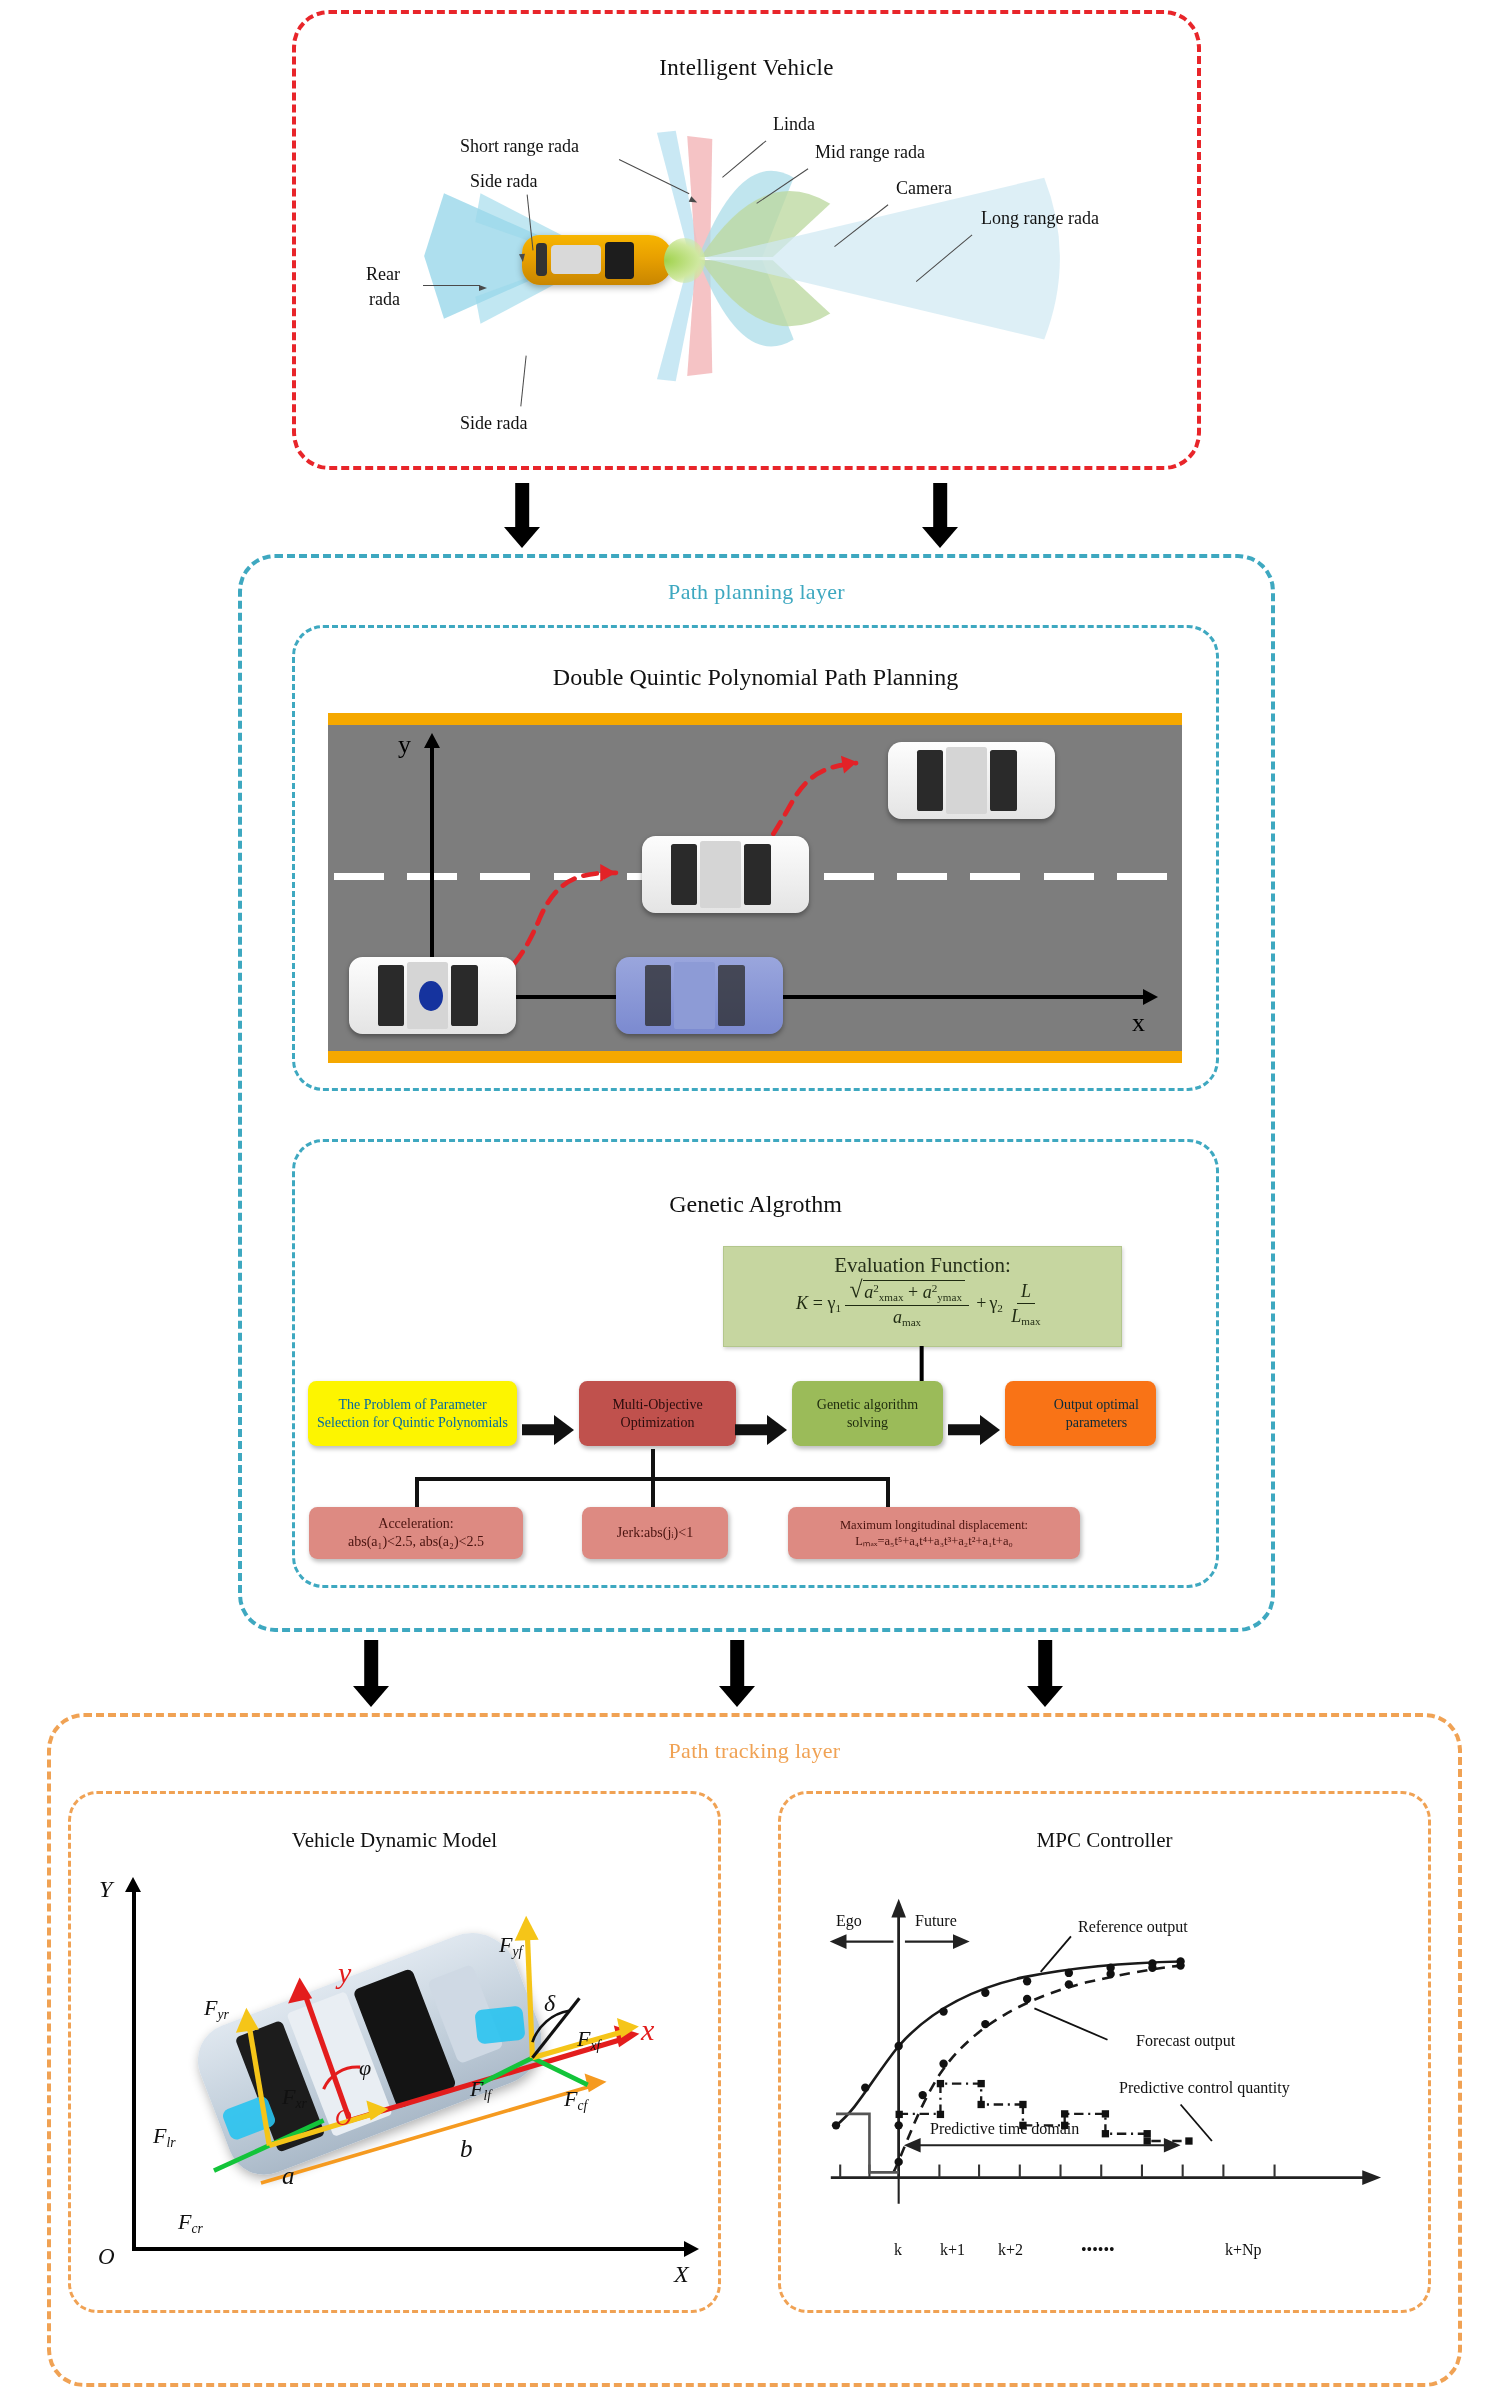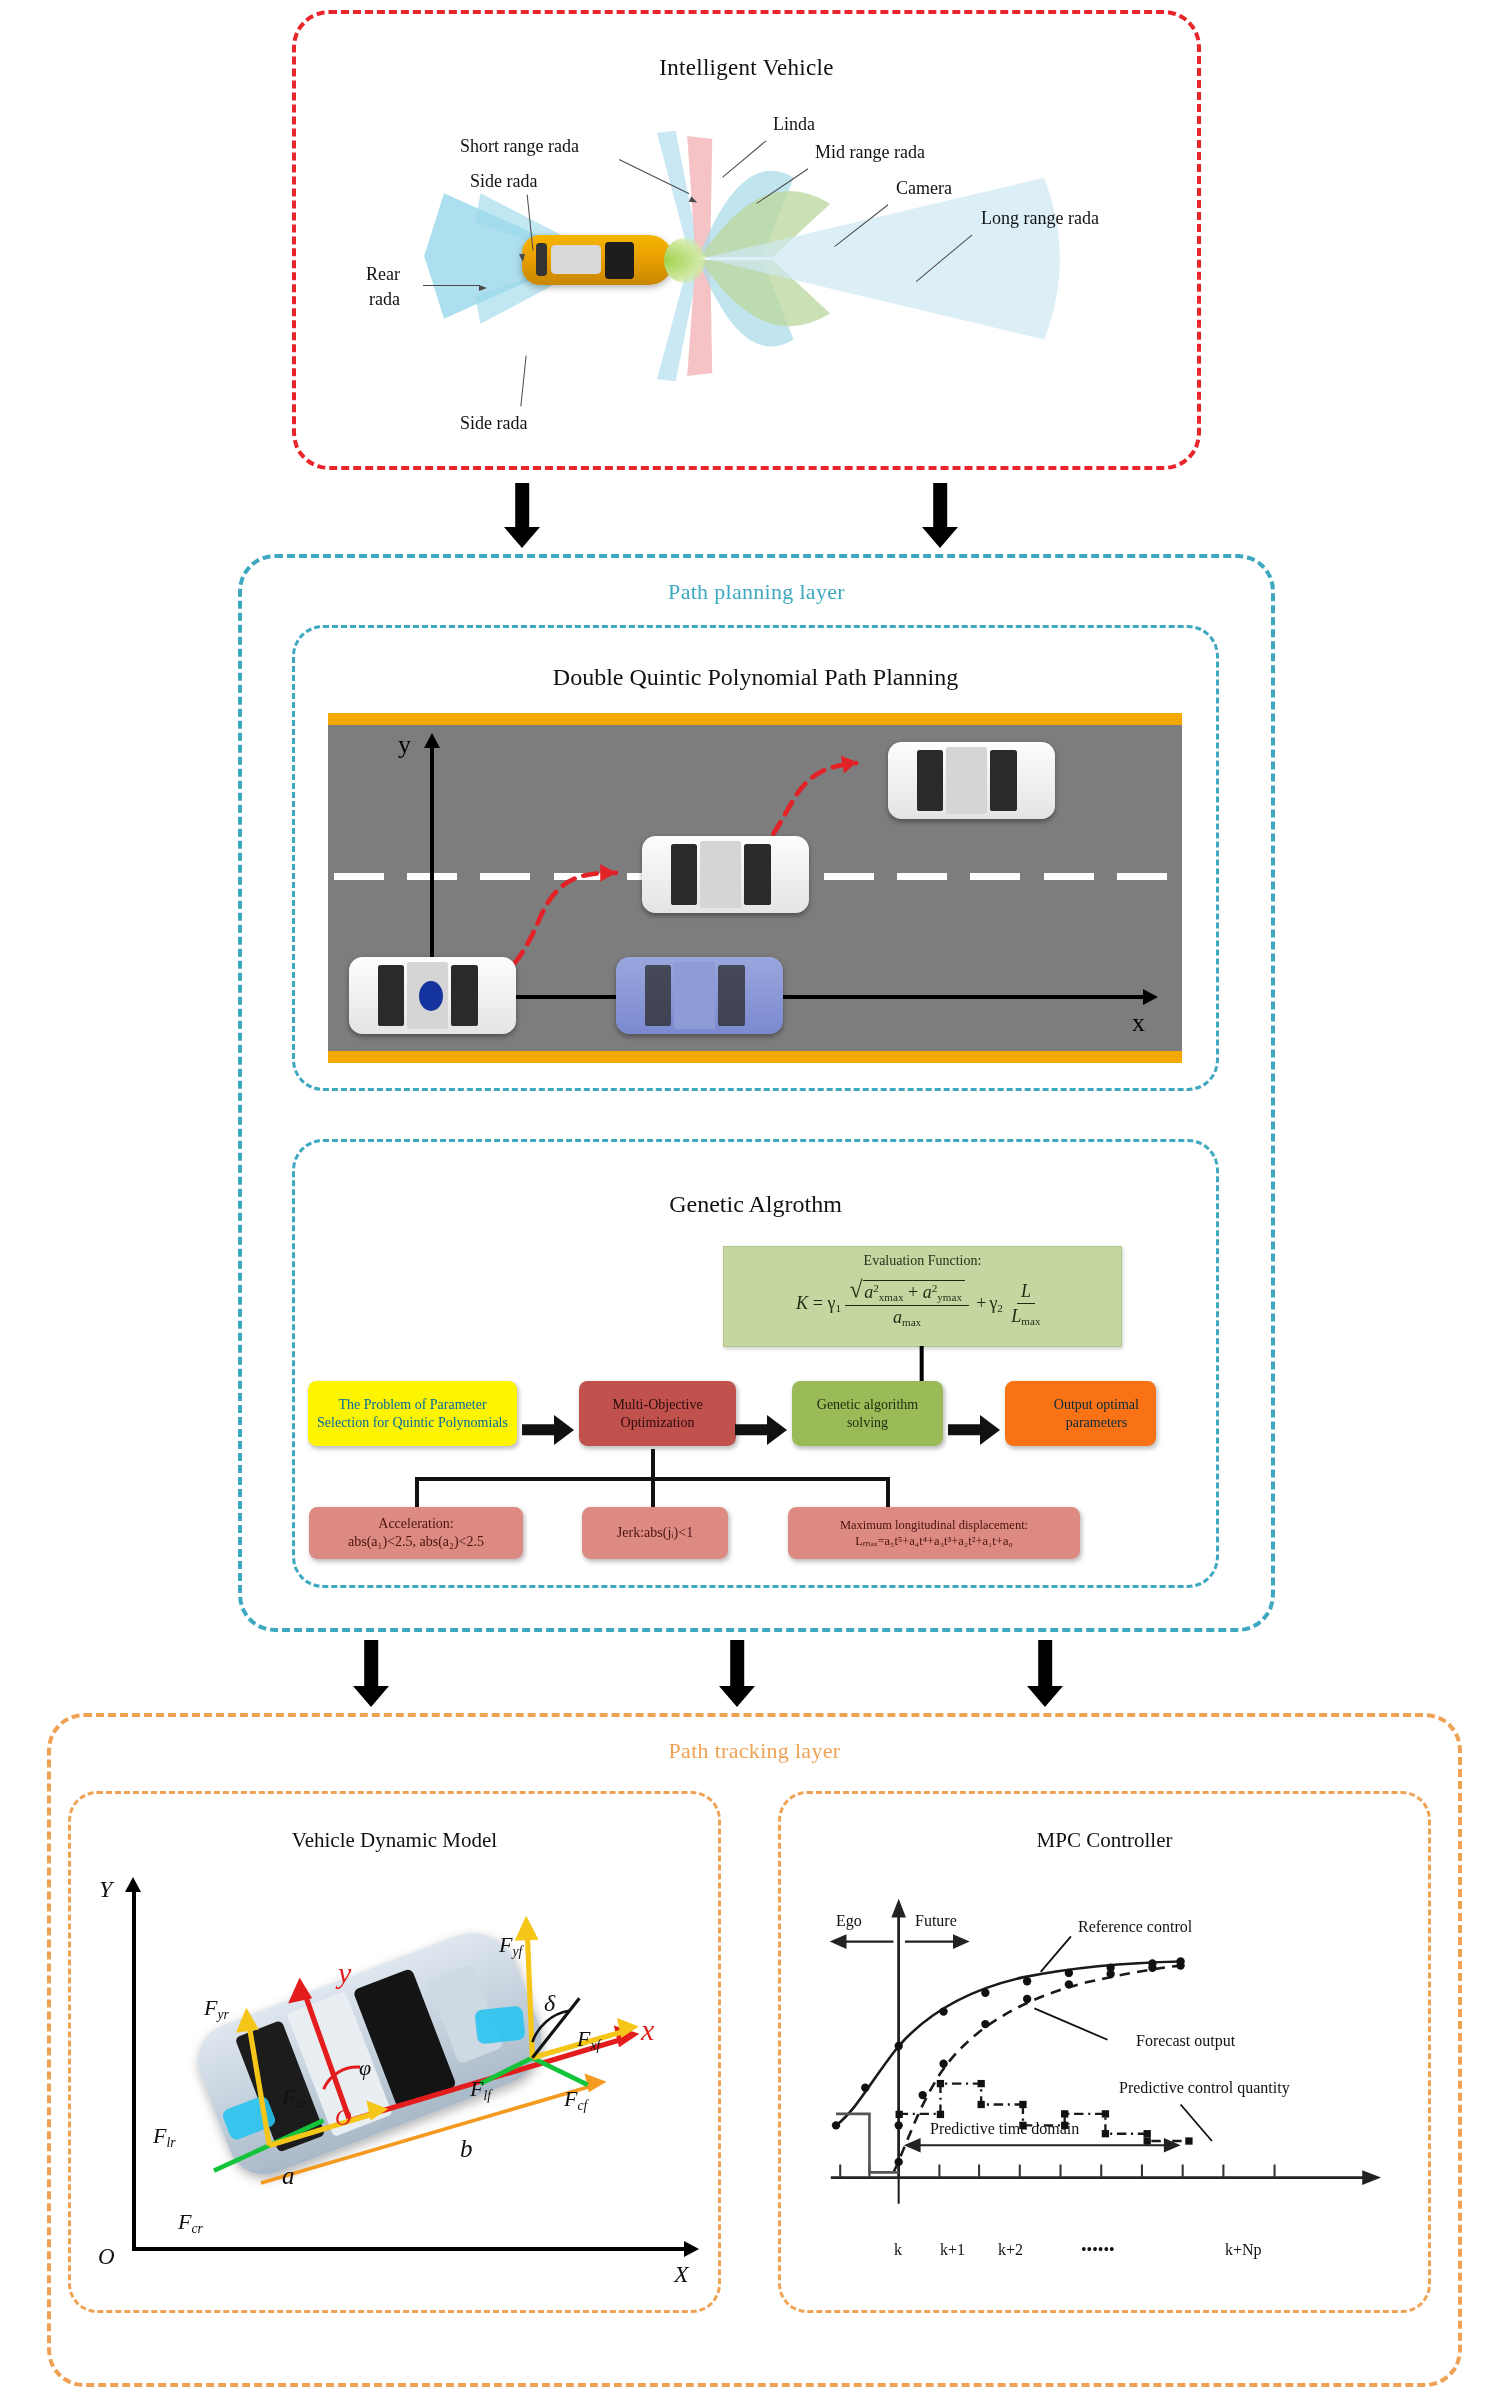--- a/index.html
+++ b/index.html
@@ -64,21 +64,21 @@
 
   .rcar{position:absolute;border-radius:13.6px;box-shadow:0 2.1px 5.2px rgba(0,0,0,.35);}
   .rcar.white{background:linear-gradient(180deg,#fdfdfd 0%,#e4e4e4 100%);}
   .rcar.blue{background:linear-gradient(180deg,#9aa6dd 0%,#7b8ad0 100%);}
   .rcar .glass{position:absolute;background:#2a2a2a;border-radius:2.6px;}
   .rcar .body-mid{position:absolute;border-radius:2.6px;}
 
   
   .eval-box{position:absolute;background:#c6d6a0;border:1px solid #b3c68c;
             box-shadow:1px 1.6px 3.7px rgba(0,0,0,.18);}
-  .eval-title{position:absolute;width:100%;text-align:center;font-size:14px;color:#26301a;}
+  .eval-title{position:absolute;width:100%;text-align:center;font-size:21px;color:#26301a;}
 
   .flowbox{position:absolute;border-radius:8.4px;display:flex;align-items:center;
            justify-content:center;text-align:center;box-shadow:1.6px 2.1px 4.7px rgba(0,0,0,.25);
            font-size:14px;line-height:1.28;padding:4.2px 5.2px;box-sizing:border-box;}
   .fb-yellow{background:#fdf500;color:#0369a1;}
   .fb-red   {background:#c0514d;color:#2a0c0c;}
   .fb-green {background:#9bbb59;color:#1d2a0d;}
   .fb-blue  {background:#f97316;color:#06293a;padding-left:37px;}
   .fb-pink  {background:#dd8a82;color:#4a1410;}
 
@@ -473,21 +473,21 @@
   <line x1="172" y1="118" x2="288" y2="118" stroke="#222" stroke-width="4"></line>
   <polygon points="296,118 264,104 264,132" fill="#222"></polygon>
 
   <line x1="180" y1="508" x2="690" y2="508" stroke="#222" stroke-width="4"></line>
   <polygon points="170,508 202,494 202,522" fill="#222"></polygon>
   <polygon points="700,508 668,494 668,522" fill="#222"></polygon>
 </svg>
 
 <div class="mpc-lbl" style="left:836px;top:1912px;">Ego</div>
 <div class="mpc-lbl" style="left:915px;top:1912px;">Future</div>
-<div class="mpc-lbl" style="left:1078px;top:1918px;">Reference control</div>
+<div class="mpc-lbl" style="left:1078px;top:1918px;">Reference output</div>
 <div class="mpc-lbl" style="left:1136px;top:2032px;">Forecast output</div>
 <div class="mpc-lbl" style="left:1119px;top:2079px;">Predictive control quantity</div>
 <div class="mpc-lbl" style="left:930px;top:2120px;">Predictive time domain</div>
 
 <div class="mpc-lbl" style="left:894px;top:2241px;">k</div>
 <div class="mpc-lbl" style="left:940px;top:2241px;">k+1</div>
 <div class="mpc-lbl" style="left:998px;top:2241px;">k+2</div>
 <div class="mpc-lbl" style="left:1081px;top:2241px;">••••••</div>
 <div class="mpc-lbl" style="left:1225px;top:2241px;">k+Np</div>
 

